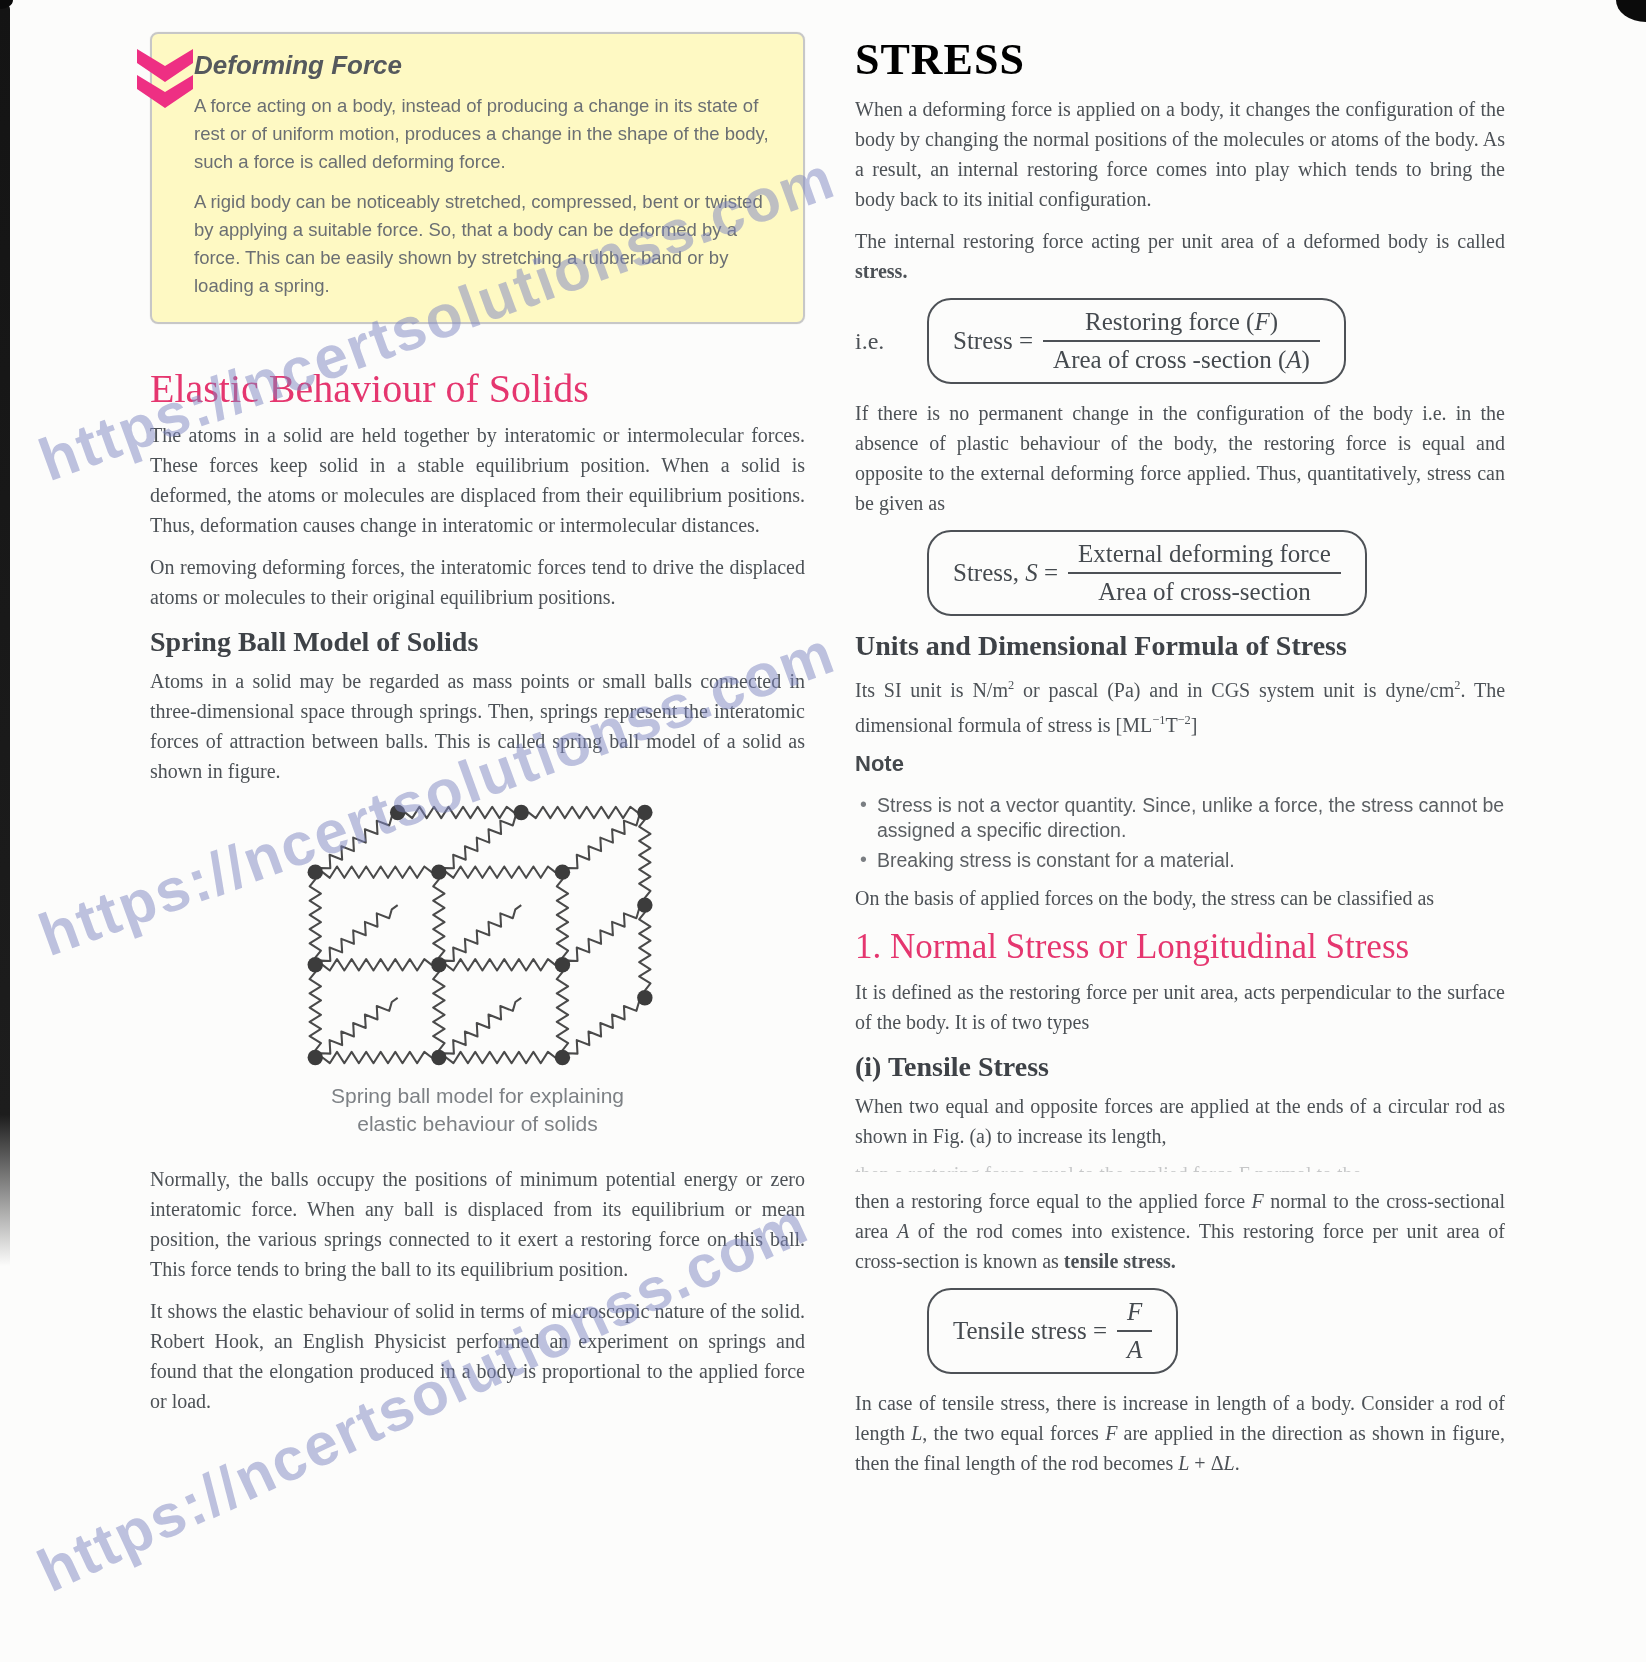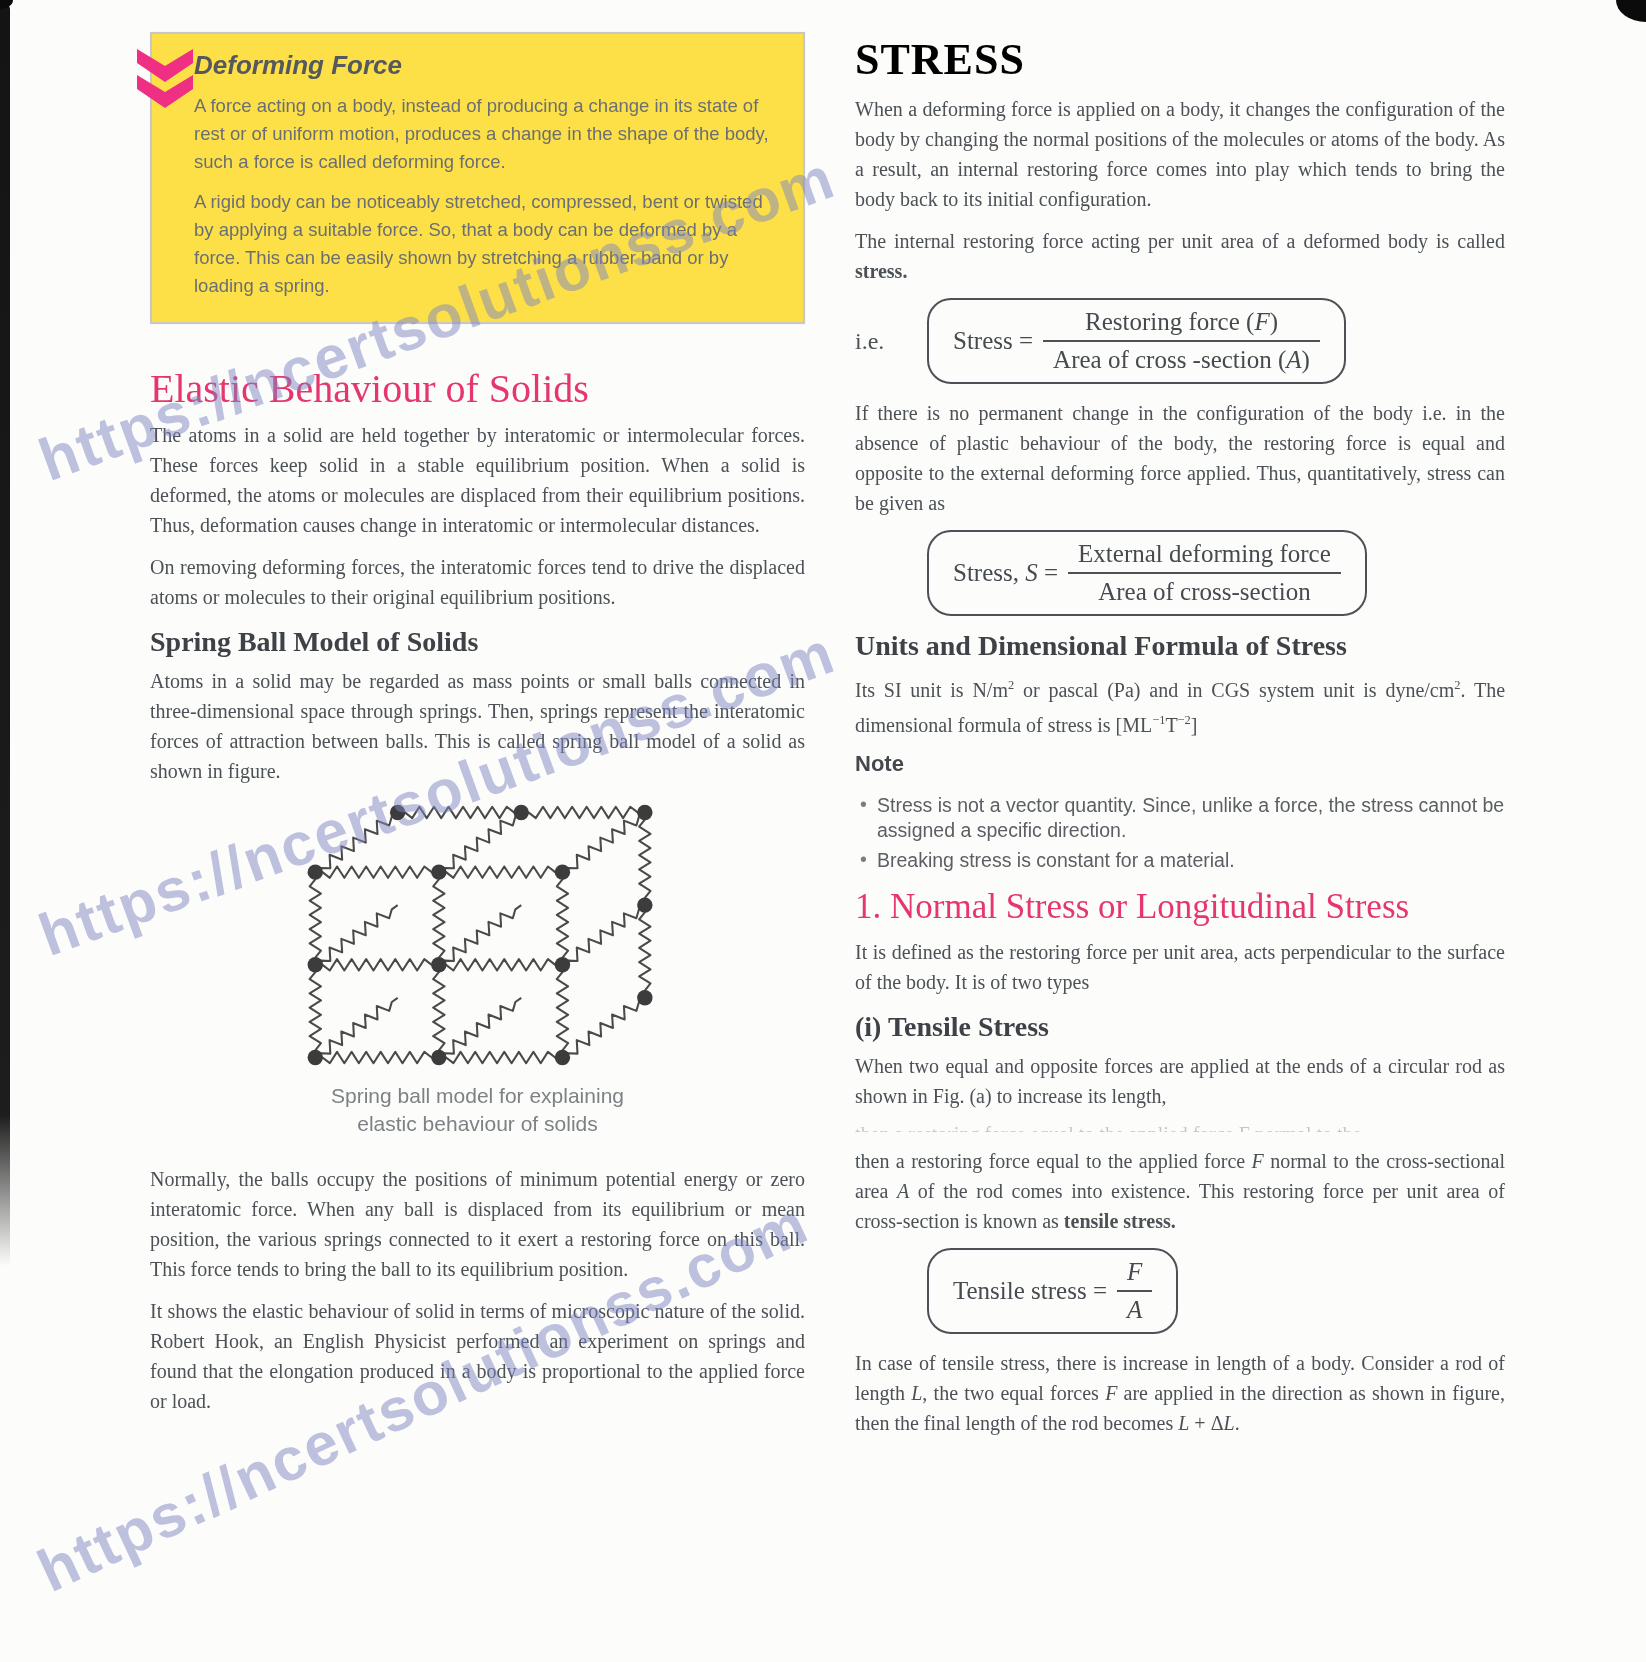--- a/index.html
+++ b/index.html
@@ -18,21 +18,21 @@
   .col-right{position:absolute;left:855px;top:36px;width:650px;}
 
   
   .bp{font-family:"Liberation Serif",serif;font-size:20px;line-height:30px;color:#4c5156;
       text-align:justify;margin:0 0 12px 0;}
   .vi{font-style:italic;}
   .vb{font-weight:700;}
   sup{font-size:0.62em;}
 
   
-  .callout{position:relative;border:2px solid #c7c7c7;border-radius:0;background:#fde047;
+  .callout{position:relative;border:2px solid #c7c7c7;border-radius:8px;background:#fef9c3;
       padding:16px 24px 10px 42px;margin:0 0 42px 0;box-shadow:0 0 0 1px rgba(0,0,0,0.02);}
   .callout h3{margin:0 0 12px 0;font:italic 700 26px/30px "Liberation Sans",sans-serif;color:#55595d;}
   .callout p{margin:0 0 12px 0;font:400 18.5px/28px "Liberation Sans",sans-serif;color:#6b6f73;
       text-align:left;}
   .chev{position:absolute;left:-20px;top:12px;width:66px;height:66px;}
 
   .pinkh1{margin:0 0 8px 0;font:400 40px/46px "Liberation Serif",serif;color:#e5366f;}
   .pinkh3{margin:14px 0 10px 0;font:400 35px/40px "Liberation Serif",serif;color:#e5366f;}
   .subh{margin:14px 0 8px 0;font:700 28px/32px "Liberation Serif",serif;color:#3e4247;}
   .stressh{margin:0 0 10px 0;font:700 44px/48px "Liberation Serif",serif;color:#000000;letter-spacing:1px;}
@@ -185,20 +185,21 @@
     <p class="bp"><span>Its SI unit is N/m</span><sup>2</sup><span> or pascal (Pa) and in CGS system unit is dyne/cm</span><sup>2</sup><span>. The dimensional formula of stress is [ML</span><sup>−1</sup><span>T</span><sup>−2</sup><span>]</span></p>
 
     <div class="note">
       <div class="note-title">Note</div>
       <ul>
         <li>Stress is not a vector quantity. Since, unlike a force, the stress cannot be assigned a specific direction.</li>
         <li>Breaking stress is constant for a material.</li>
       </ul>
     </div>
 
+    <p class="bp">On the basis of applied forces on the body, the stress can be classified as</p>
 
     <h1 class="pinkh3">1. Normal Stress or Longitudinal Stress</h1>
     <p class="bp">It is defined as the restoring force per unit area, acts perpendicular to the surface of the body. It is of two types</p>
 
     <h2 class="subh">(i) Tensile Stress</h2>
     <p class="bp" style="margin-bottom:0;">When two equal and opposite forces are applied at the ends of a circular rod as shown in Fig. (a) to increase its length,</p>
     <div class="ghost bp">then a restoring force equal to the applied force F normal to the</div>
     <p class="bp"><span>then a restoring force equal to the applied force </span><span class="vi">F</span><span> normal to the cross-sectional area </span><span class="vi">A</span><span> of the rod comes into existence. This restoring force per unit area of cross-section is known as </span><span class="vb">tensile stress.</span></p>
 
     <div class="frow">

